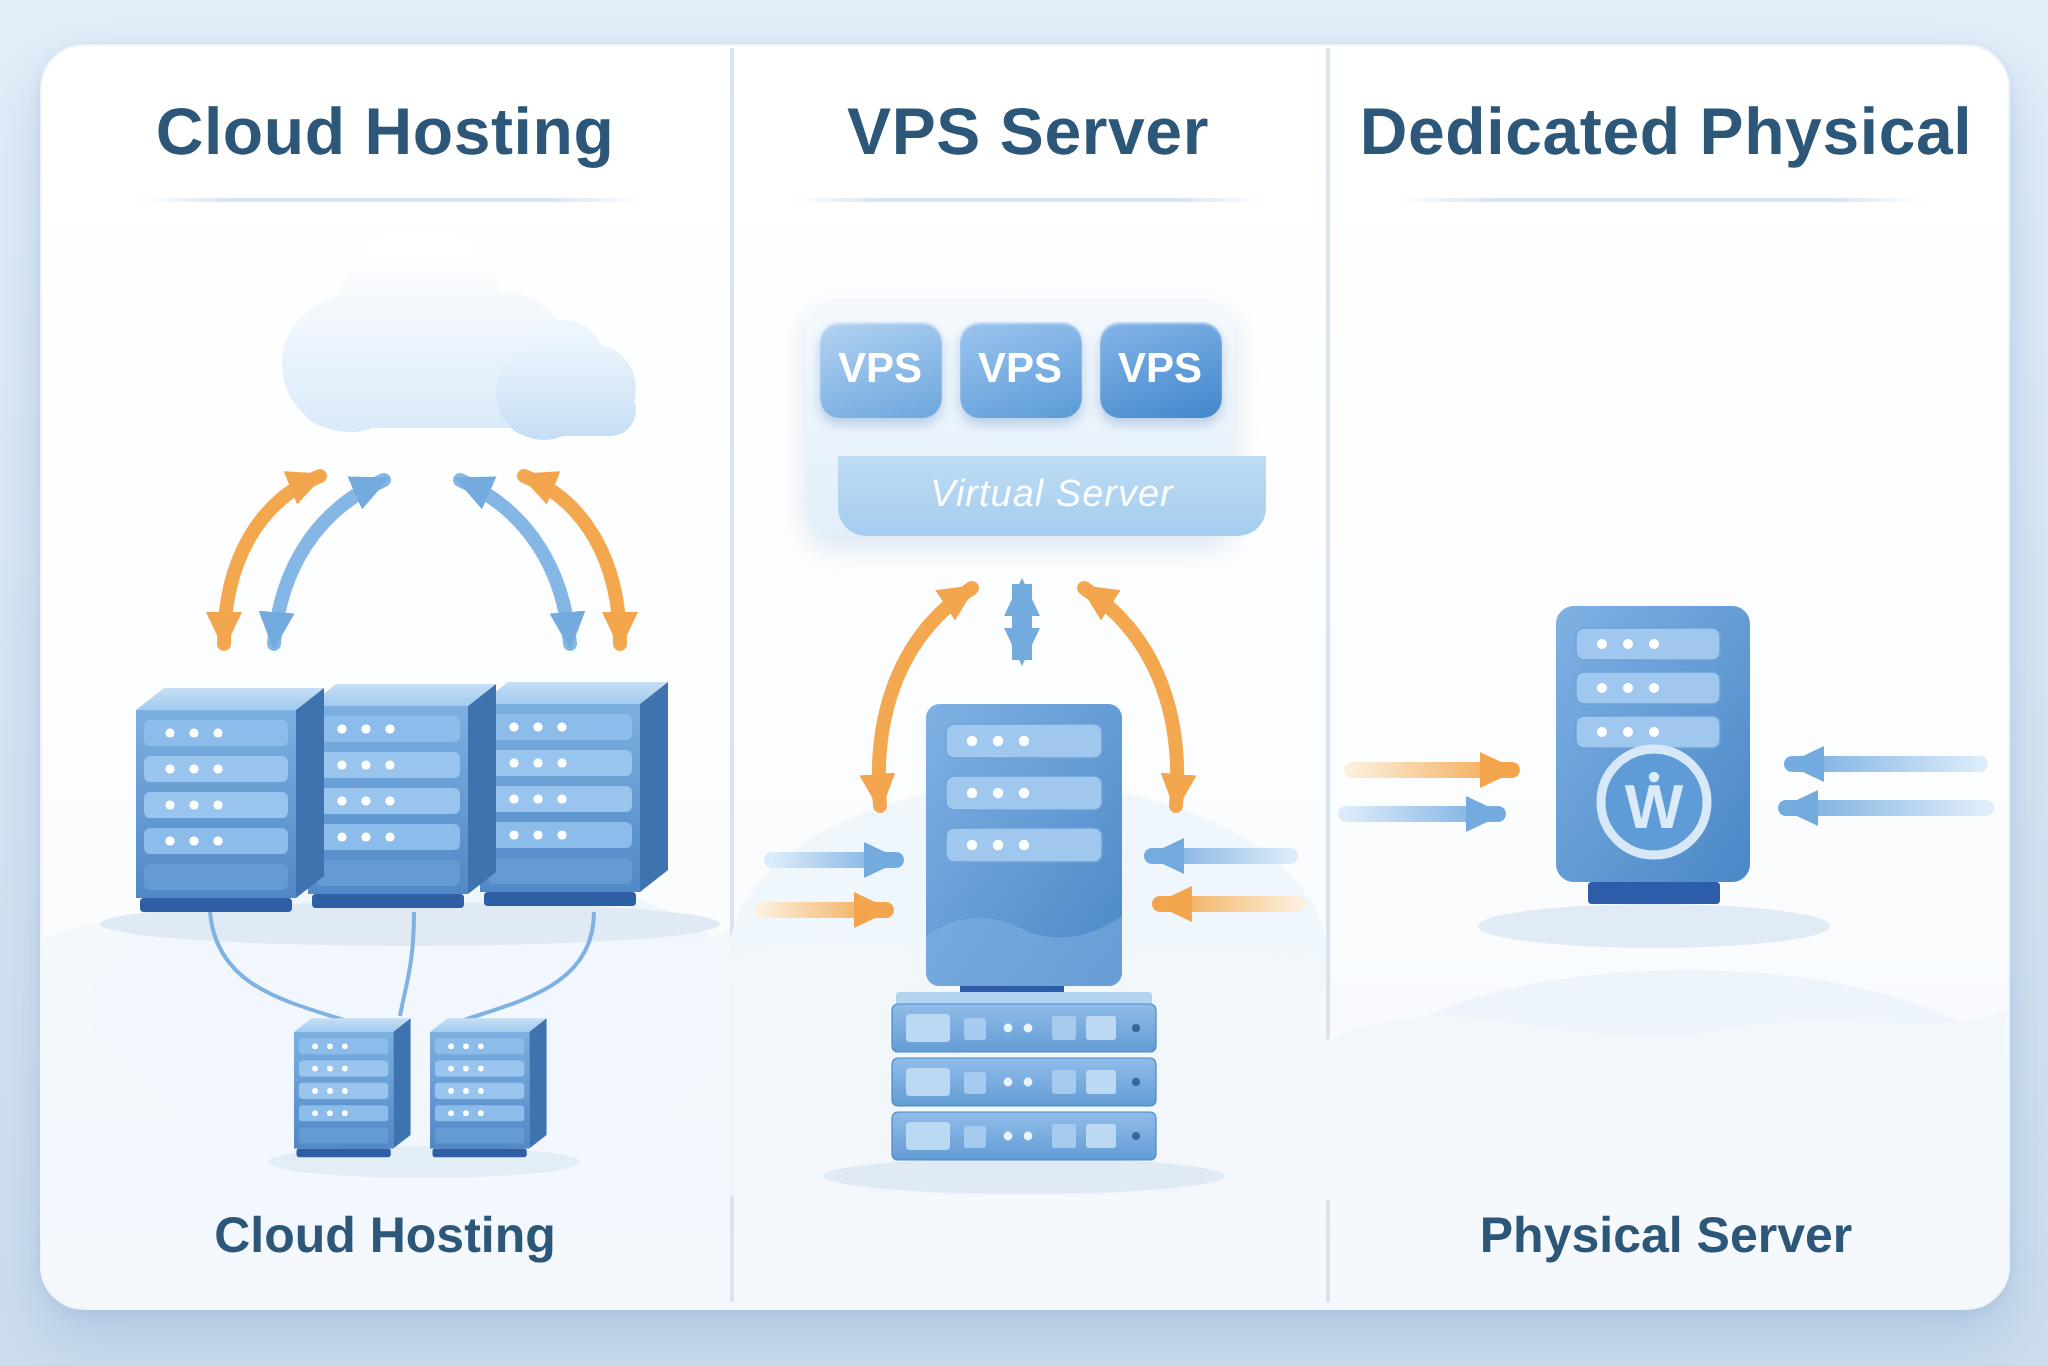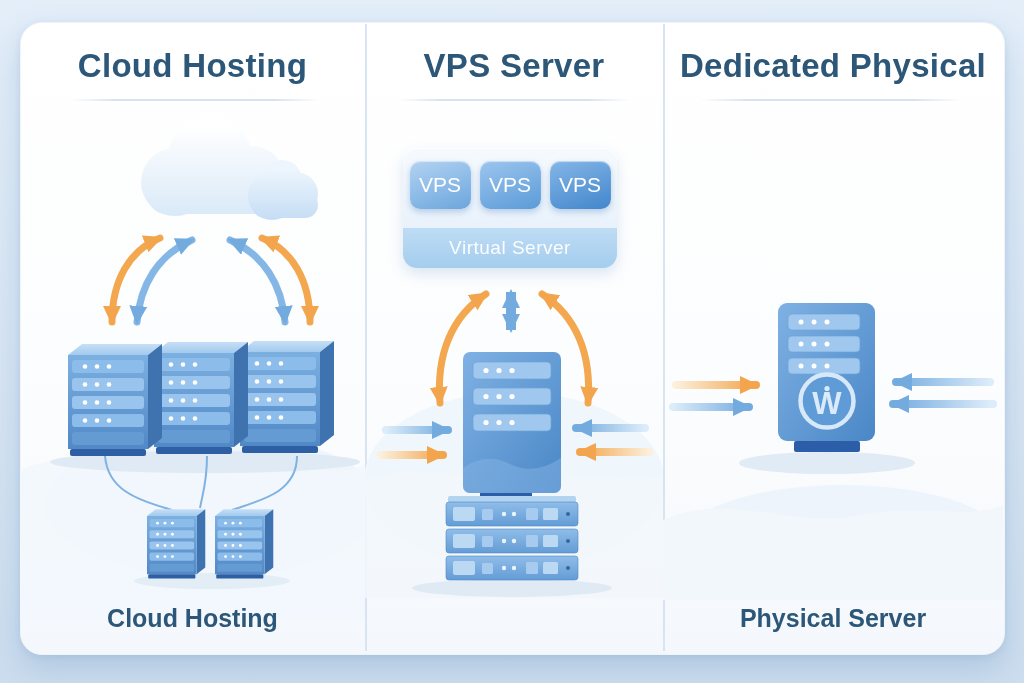--- a/index.html
+++ b/index.html
@@ -36,31 +36,31 @@
   .a2{left:365px;top:268px;width:298px;height:330px;}
   .a3{left:663px;top:280px;width:340px;height:320px;}
   .vps-card{
     position:absolute;left:403px;top:148px;width:214px;height:120px;border-radius:14px;
     background:linear-gradient(180deg,#f6fafe,#e2eefa);
     box-shadow:0 6px 14px rgba(130,170,210,.28), inset 0 1px 0 #ffffff;
   }
   .chips{position:absolute;left:0;top:13px;width:100%;display:flex;justify-content:center;gap:9px;}
   .chip{
     width:61px;height:48px;border-radius:10px;display:flex;align-items:center;justify-content:center;
-    color:#fff;font-weight:normal;font-size:21px;
+    color:#fff;font-weight:bold;font-size:21px;
     box-shadow:0 3px 6px rgba(80,130,190,.35), inset 0 1px 1px rgba(255,255,255,.55);
   }
   .chip1{background:linear-gradient(160deg,#b3d3f2,#6ba6dd);}
   .chip2{background:linear-gradient(160deg,#9cc5ee,#5b9bd8);}
   .chip3{background:linear-gradient(160deg,#85b6e7,#4286cc);}
   .vps-strip{
-    position:absolute;bottom:0;left:0;width:100%;height:40px;border-radius:0 0 14px 14px;
+    position:absolute;bottom:0;left:16px;width:100%;height:40px;border-radius:0 0 14px 14px;
     background:linear-gradient(180deg,#bedcf4,#a4cdee);
     color:rgba(255,255,255,.95);font-size:19px;letter-spacing:.5px;
-    display:flex;align-items:center;justify-content:center;
+    display:flex;align-items:center;justify-content:center;font-style:italic;
   }
 </style>
 </head>
 <body>
 
 <div class="canvas">
   <div class="card"></div>
   <div class="divider d1"></div>
   <div class="divider d2"></div>
 

